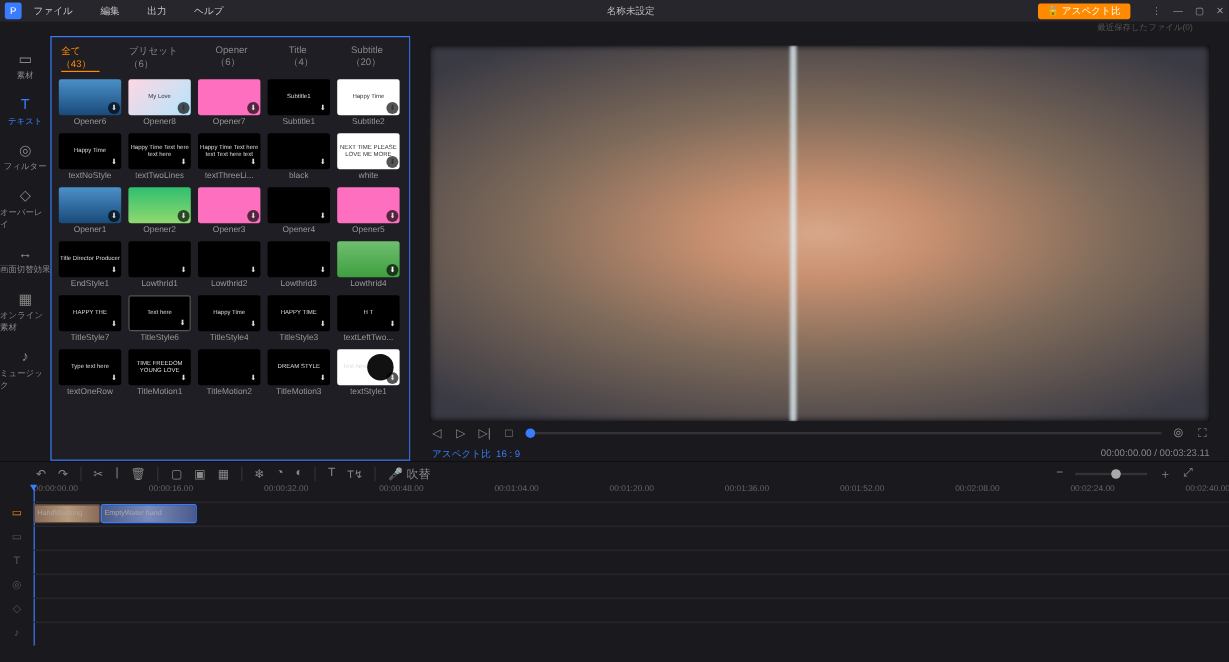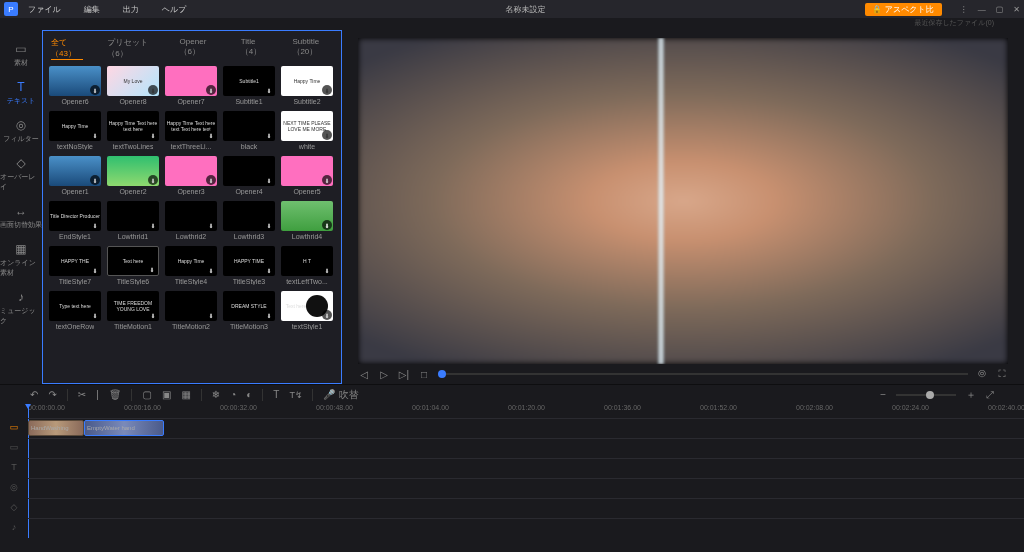--- a/index.html
+++ b/index.html
@@ -312,20 +312,25 @@
     <div class="preview-controls">
       <span class="pc-btn">◁</span>
       <span class="pc-btn">▷</span>
       <span class="pc-btn">▷|</span>
       <span class="pc-btn">□</span>
       <div class="progress">
         <div class="progress-dot"></div>
       </div>
       <span class="pc-btn">⦾</span>
       <span class="pc-btn">⛶</span>
+    </div>
+    <div class="aspect-row">
+      <span>アスペクト比</span>&nbsp;
+      <span>16 : 9</span>
+      <span style="float:right;color:#888">00:00:00.00 / 00:03:23.11</span>
     </div>
   </div>
 </div>
 
 <div class="toolbar">
   <span class="tb-btn">↶</span>
   <span class="tb-btn">↷</span>
   <span class="tb-sep"></span>
   <span class="tb-btn">✂</span>
   <span class="tb-btn">|</span>

